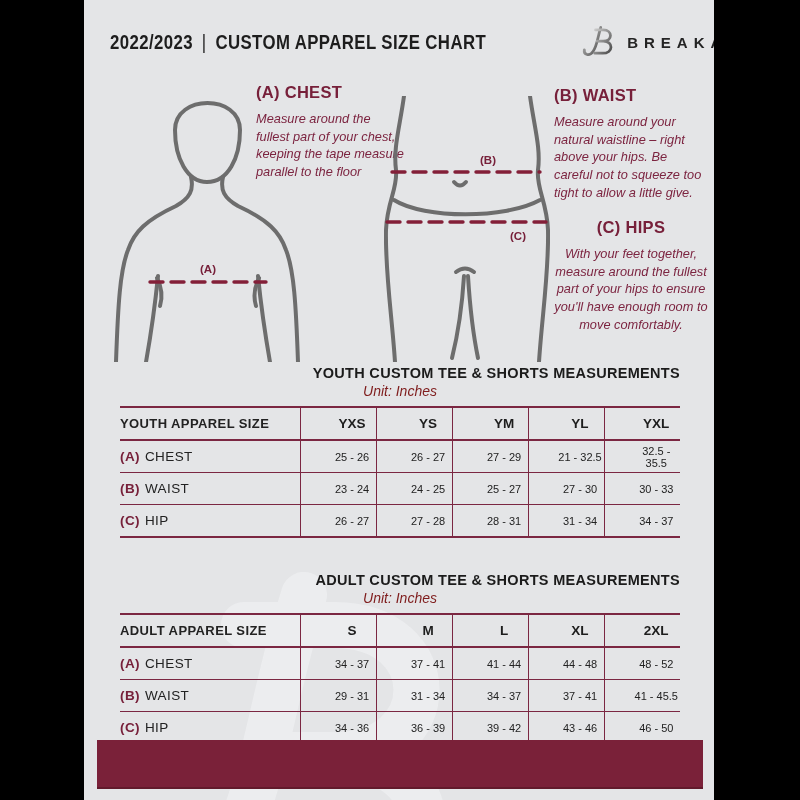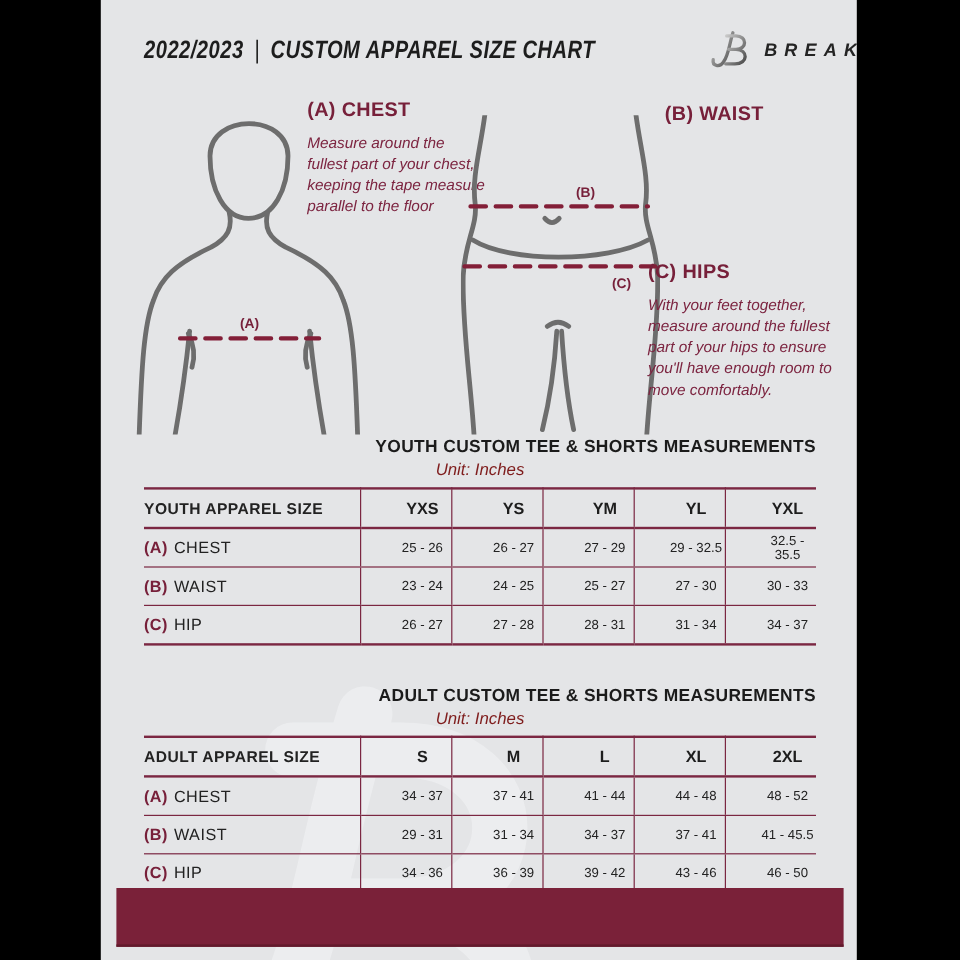--- a/index.html
+++ b/index.html
@@ -6,22 +6,22 @@
   body{
     width:800px;height:800px;background:#000;
     font-family:"Liberation Sans",sans-serif;
     position:relative;overflow:hidden;
   }
   .page{
     position:absolute;left:84px;top:0;width:630px;height:800px;
     background:#e4e5e7;overflow:hidden;
   }
   
-  .header{position:absolute;top:22px;left:36px;right:24px;height:40px;
-    display:flex;justify-content:space-between;align-items:center;font-style:italic;}
+  .header{position:absolute;top:22px;left:26px;right:24px;height:40px;
+    display:flex;justify-content:space-between;align-items:center;}
   .header-title{font-size:21px;font-weight:bold;color:#1d1d1d;white-space:nowrap;
     transform:scaleX(.8);transform-origin:left center;letter-spacing:.5px;}
   .header-title .pipe{font-weight:400;margin:0 11px;}
   .brand{display:flex;align-items:center;gap:9px;}
   .brand-name{font-size:15px;font-weight:bold;letter-spacing:6px;color:#242424;}
   
   .guide{position:absolute;}
   .guide-heading{font-size:16.5px;font-weight:800;color:#77203a;letter-spacing:.3px;}
   .guide-body{margin-top:8px;font-size:12.8px;font-style:italic;font-weight:500;
     color:#7c2440;line-height:1.38;}
@@ -108,23 +108,24 @@
     <path d="M80,180 C78,212 74,238 68,262"></path>
     <path d="M84,180 C86,212 89,238 94,262"></path>
     <path class="dash" d="M8,76 H156"></path>
     <path class="dash" d="M3,126 H162"></path>
     <text x="96" y="68">(B)</text>
     <text x="126" y="144">(C)</text>
   </svg>
 
   <div class="guide" style="left:470px;top:86px;width:152px;">
     <div class="guide-heading">(B) WAIST</div>
-  </div>
-
-  <div class="guide" style="left:456px;top:218px;width:158px;">
+    <div class="guide-body">Measure around your natural waistline – right above your hips. Be careful not to squeeze too tight to allow a little give.</div>
+  </div>
+
+  <div class="guide" style="left:468px;top:218px;width:158px;text-align:center;">
     <div class="guide-heading">(C) HIPS</div>
     <div class="guide-body">With your feet together, measure around the fullest part of your hips to ensure you'll have enough room to move comfortably.</div>
   </div>
 
   <div class="table-section" style="top:365px;">
     <div class="tbl-title">YOUTH CUSTOM TEE &amp; SHORTS MEASUREMENTS</div>
     <div class="tbl-unit">Unit: Inches</div>
     <table class="size-table">
       <colgroup>
           <col style="width:180px">
@@ -143,21 +144,21 @@
           <th class="th-size">YL</th>
           <th class="th-size">YXL</th>
         </tr>
       </thead>
       <tbody>
         <tr>
           <td class="td-label"><span class="prefix">(A)</span><span>CHEST</span></td>
           <td class="td-val">25 - 26</td>
           <td class="td-val">26 - 27</td>
           <td class="td-val">27 - 29</td>
-          <td class="td-val">29 - 32.5</td>
+          <td class="td-val">21 - 32.5</td>
           <td class="td-val">32.5 - 35.5</td>
         </tr>
         <tr>
           <td class="td-label"><span class="prefix">(B)</span><span>WAIST</span></td>
           <td class="td-val">23 - 24</td>
           <td class="td-val">24 - 25</td>
           <td class="td-val">25 - 27</td>
           <td class="td-val">27 - 30</td>
           <td class="td-val">30 - 33</td>
         </tr>

